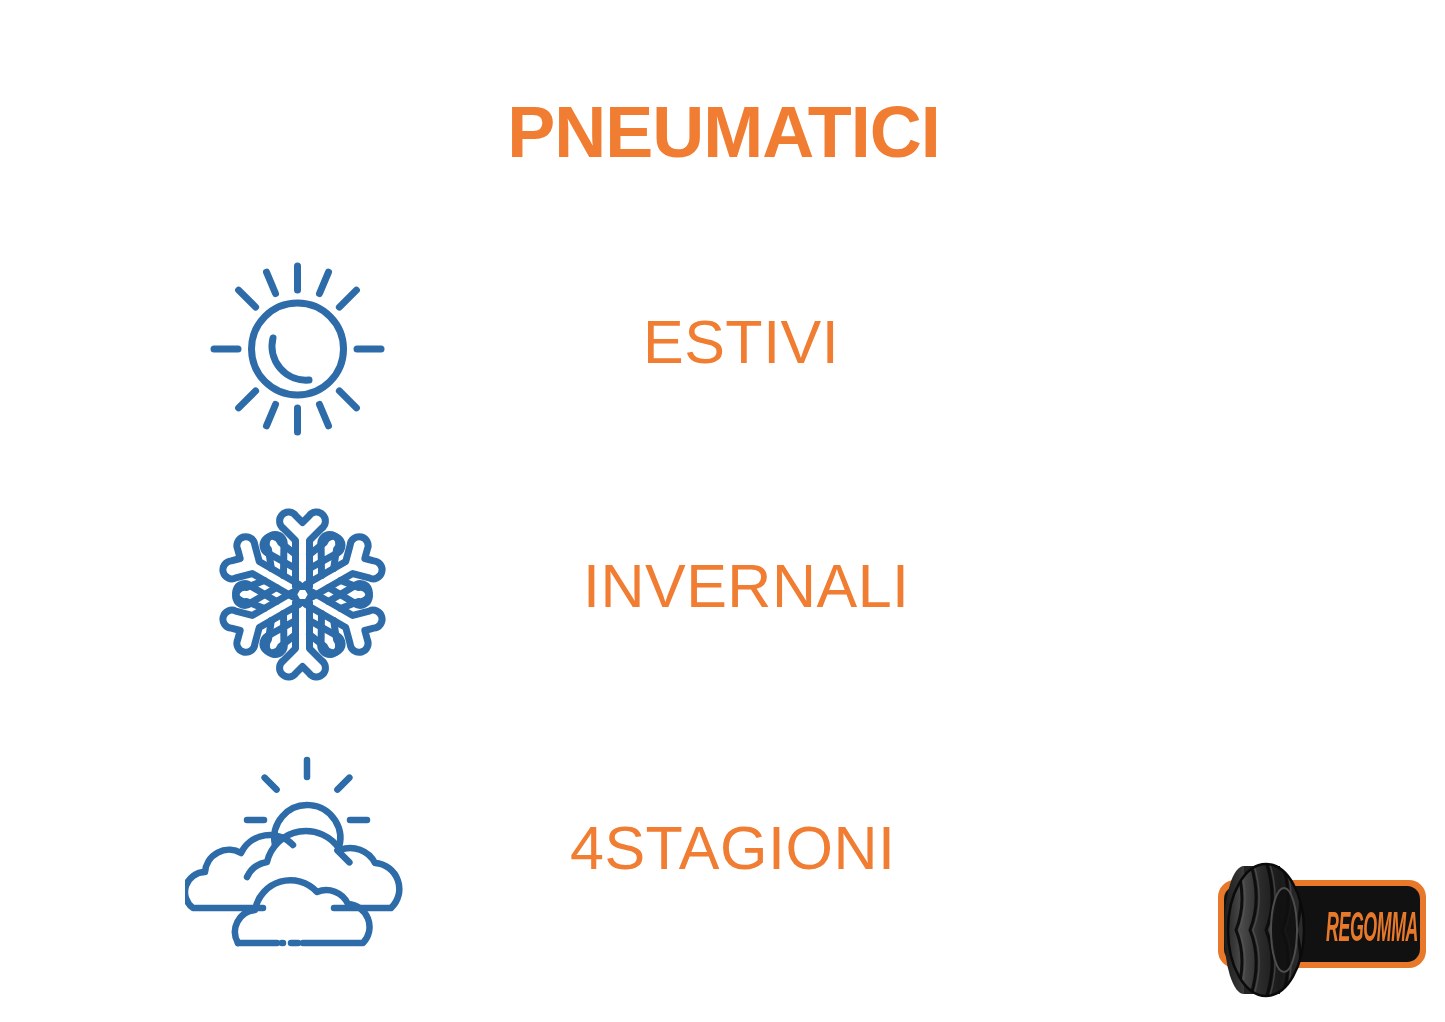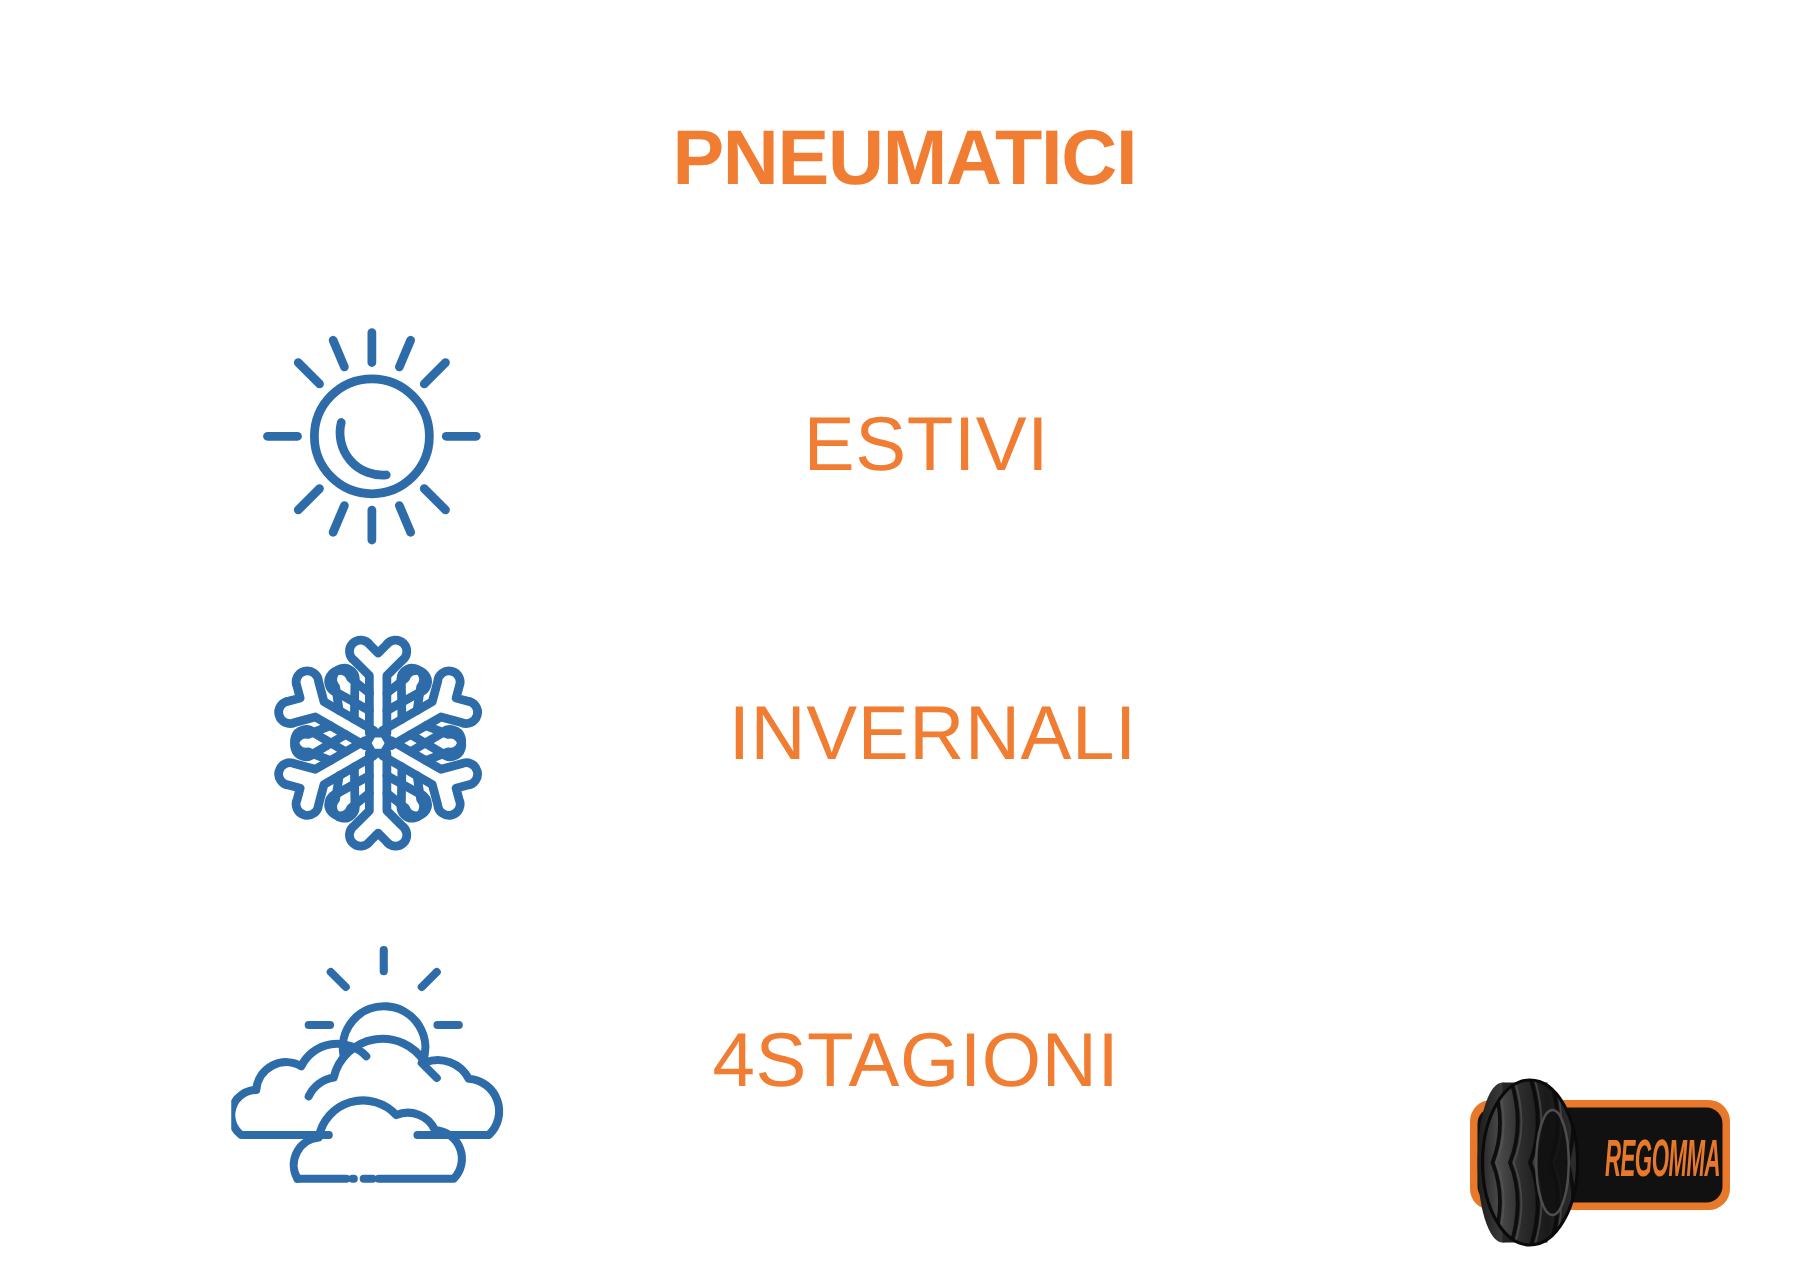--- a/index.html
+++ b/index.html
@@ -24,21 +24,21 @@
 
   
   .page-title {
     position: absolute;
     left: 0;
     top: 96px;
     width: 1445px;
     text-align: center;
     font-family: "Liberation Sans", sans-serif;
     font-weight: 700;
-    font-size: 62px;
+    font-size: 72px;
     line-height: 1;
     letter-spacing: -1px;
     color: #f07d32;
     white-space: nowrap;
     user-select: none;
   }
   
   .page-title span { display: inline-block; transform: translateX(1px); }
 
   
@@ -64,28 +64,28 @@
     position: absolute;
     font-family: "Liberation Sans", sans-serif;
     font-weight: 400;
     font-size: 61px;
     line-height: 1;
     color: #f07d32;
     white-space: nowrap;
     letter-spacing: 0.5px;
     user-select: none;
   }
-  .row-1 .row-label { left: 643px; top: 70px; }
+  .row-1 .row-label { left: 643px; top: 57px; }
   .row-2 .row-label { left: 583px; top: 56px; }
   .row-3 .row-label { left: 570px; top: 70px; }
 
   
   .brand-logo {
     position: absolute;
-    left: 1150px;
+    left: 1192px;
     top: 858px;
     width: 248px;
     height: 148px;
   }
   .brand-logo svg { display: block; width: 100%; height: 100%; }
 
   .icon-stroke { fill: none; stroke: #2d6ca8; stroke-width: 7; stroke-linecap: round; stroke-linejoin: round; }
   .icon-stroke-thin { fill: none; stroke: #2d6ca8; stroke-width: 6.5; stroke-linecap: round; stroke-linejoin: round; }
 </style>
 </head>

